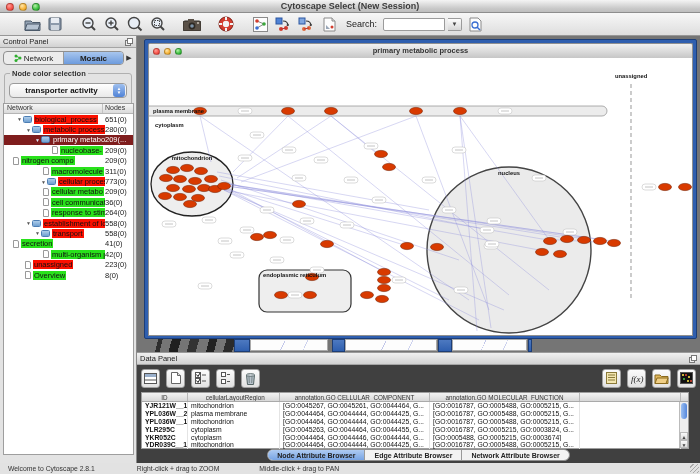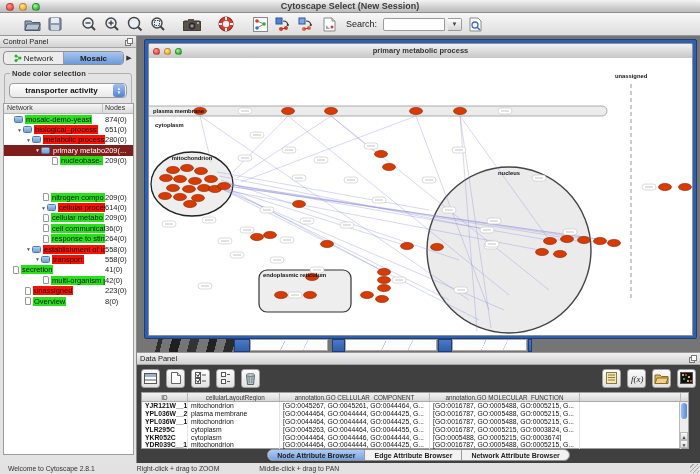--- a/index.html
+++ b/index.html
@@ -273,26 +273,20 @@
       <div class="checkbox">✓</div>
       <span class="cl">Select nodes</span>
     </div>
   </div>
   <div class="treewrap">
     <div class="treehead">
       <div class="h1">Network</div>
       <div class="h2">Nodes</div>
     </div>
     <div id="network-tree">
-        <div class="trow" style="padding-left: 3px;">
-          <span class="arrow"></span>
-          <span class="fico"></span>
-          <span class="tlabel c-green">mosaic-demo-yeast</span>
-          <span class="tcount">874(0)</span>
-        </div>
         <div class="trow" style="padding-left: 12px;">
           <span class="arrow">▼</span>
           <span class="fico"></span>
           <span class="tlabel c-red">biological_process</span>
           <span class="tcount">651(0)</span>
         </div>
         <div class="trow" style="padding-left: 21px;">
           <span class="arrow">▼</span>
           <span class="fico"></span>
           <span class="tlabel c-red">metabolic process</span>
@@ -303,31 +297,37 @@
           <span class="fico"></span>
           <span class="tlabel">primary metabo</span>
           <span class="tcount">209(...</span>
         </div>
         <div class="trow" style="padding-left: 39px;">
           <span class="arrow"></span>
           <span class="pico"></span>
           <span class="tlabel c-green">nucleobase-</span>
           <span class="tcount">209(0)</span>
         </div>
-        <div class="trow" style="padding-left: 30px; margin-top: 26px;">
+        <div class="trow" style="">
           <span class="arrow"></span>
           <span class="pico"></span>
           <span class="tlabel c-green">nitrogen compo</span>
           <span class="tcount">209(0)</span>
+        </div>
+        <div class="trow" style="padding-left: 30px;">
+          <span class="arrow"></span>
+          <span class="pico"></span>
+          <span class="tlabel c-green">macromolecule</span>
+          <span class="tcount">311(0)</span>
         </div>
         <div class="trow" style="padding-left: 36px;">
           <span class="arrow">▼</span>
           <span class="fico"></span>
           <span class="tlabel c-red">cellular process</span>
-          <span class="tcount">614(0)</span>
+          <span class="tcount">773(0)</span>
         </div>
         <div class="trow" style="padding-left: 30px;">
           <span class="arrow"></span>
           <span class="pico"></span>
           <span class="tlabel c-green">cellular metabo</span>
           <span class="tcount">209(0)</span>
         </div>
         <div class="trow" style="padding-left: 30px;">
           <span class="arrow"></span>
           <span class="pico"></span>

